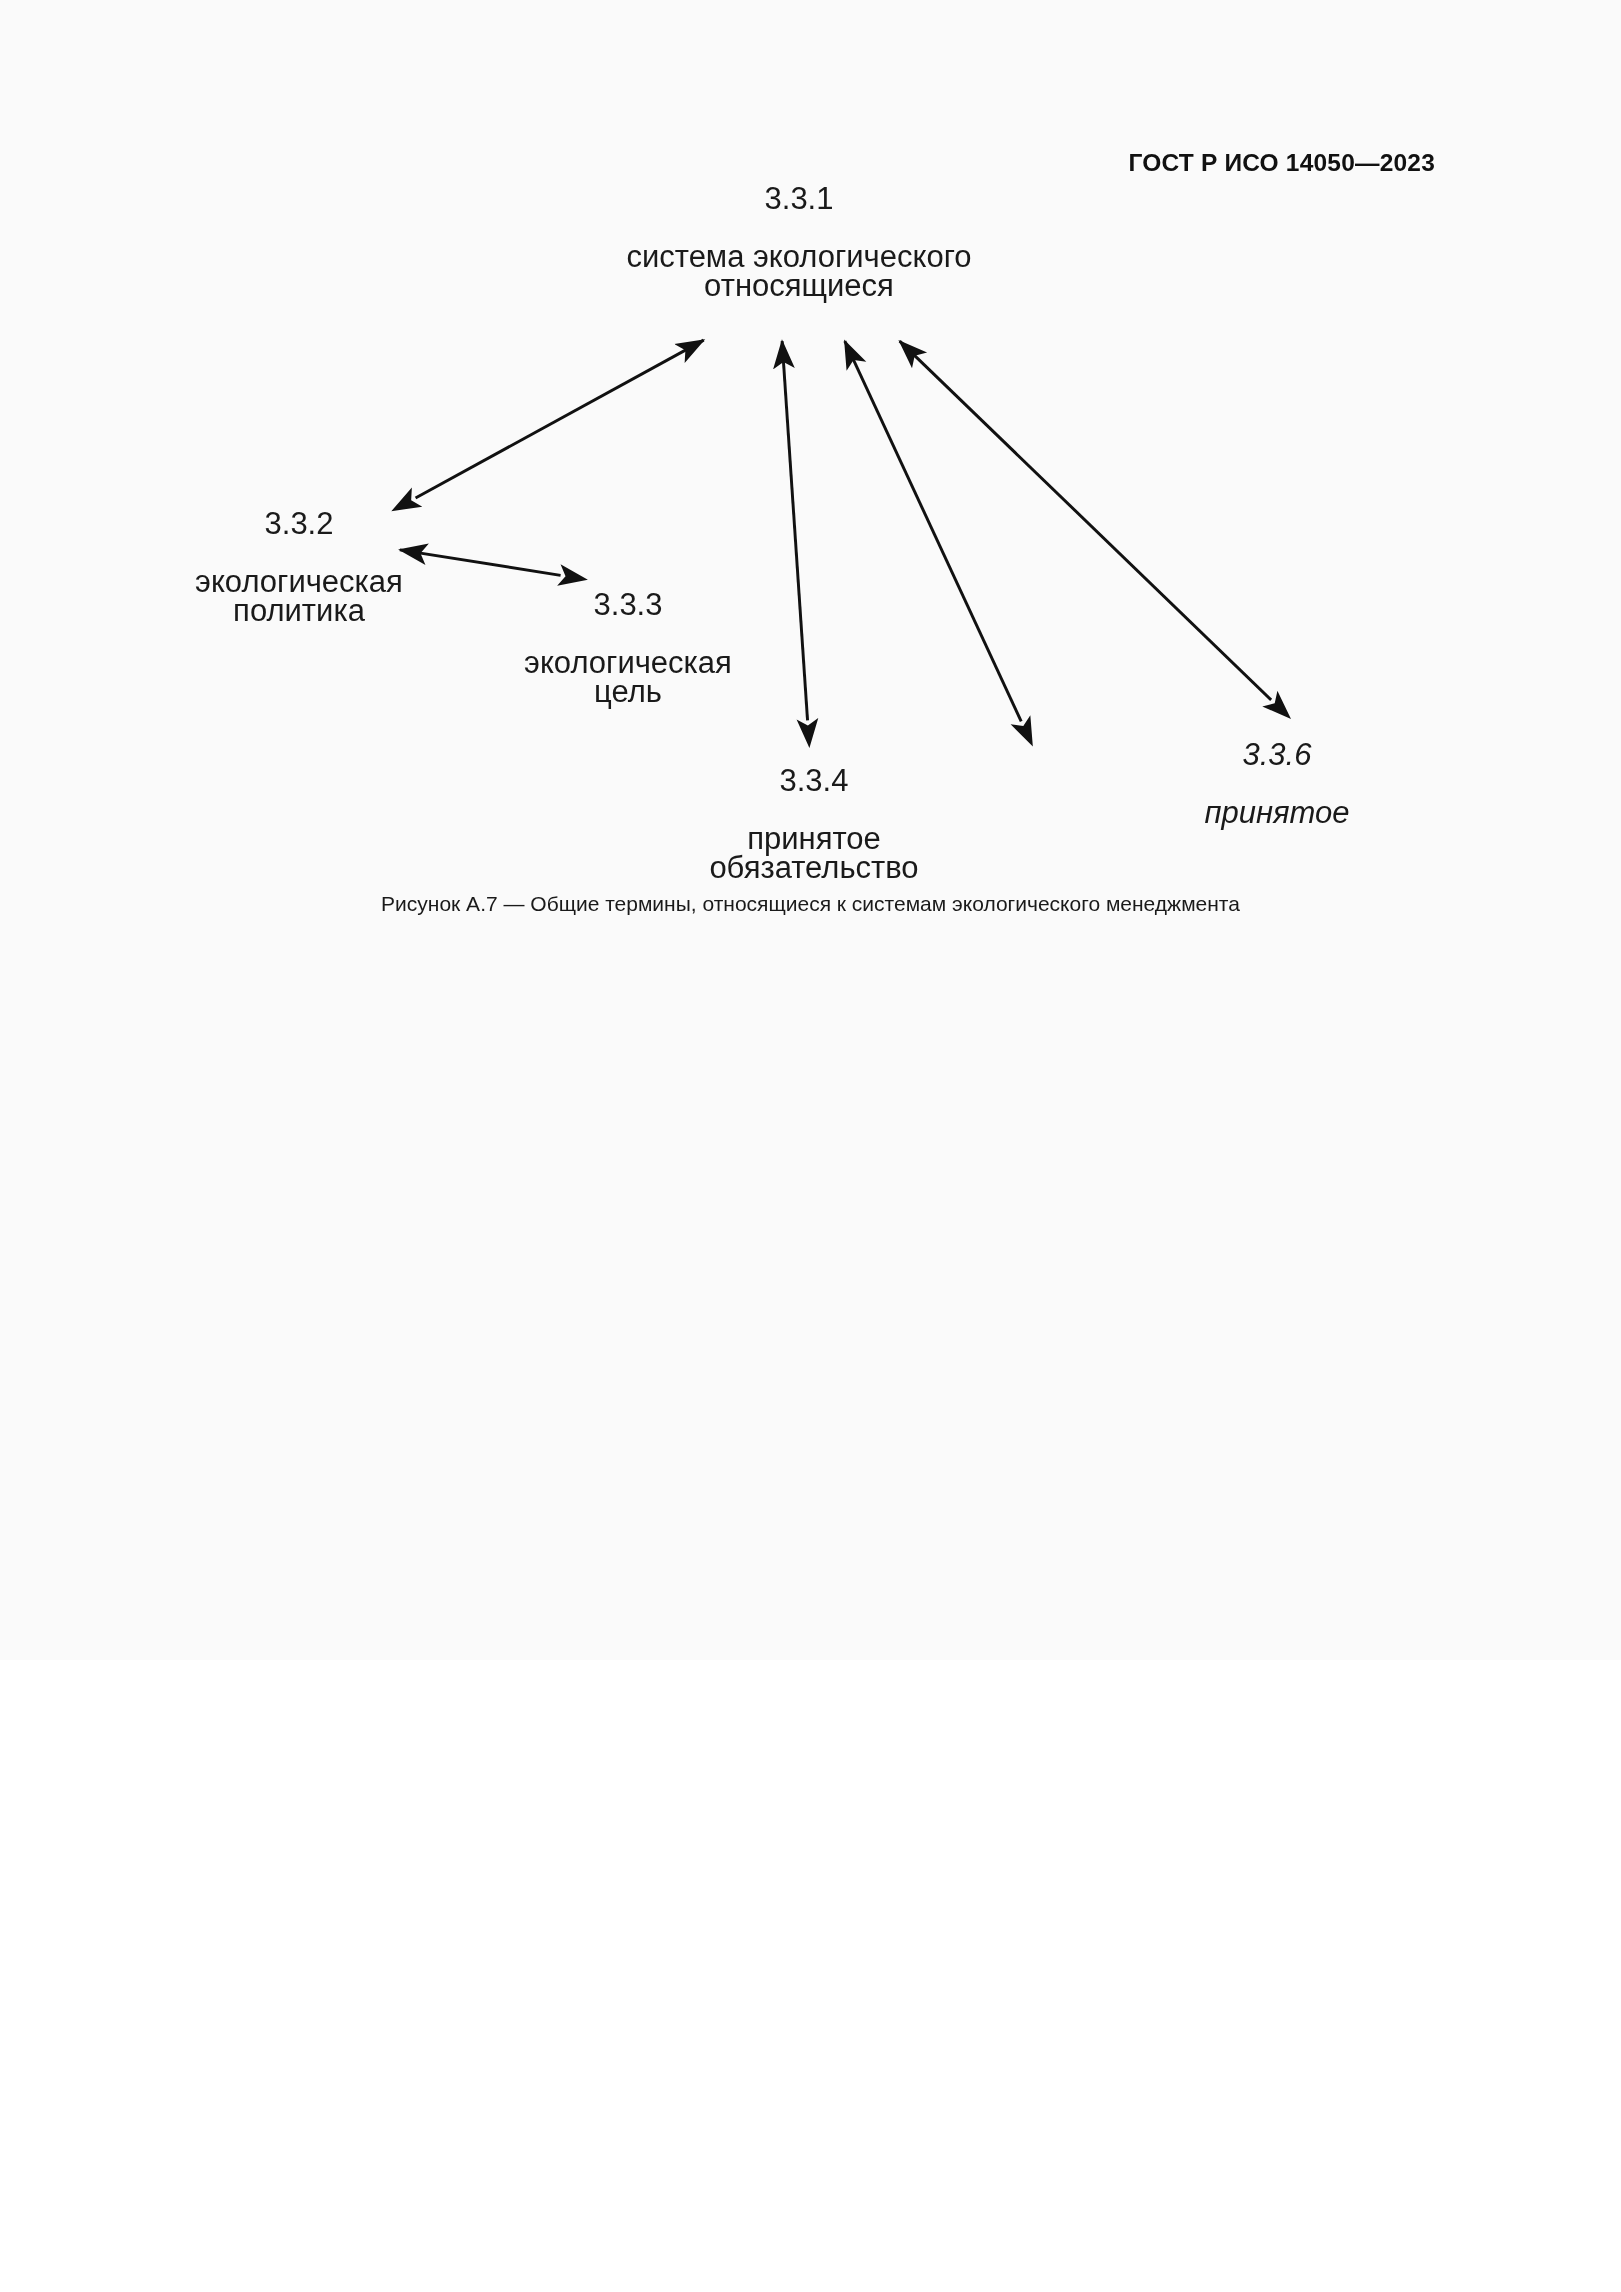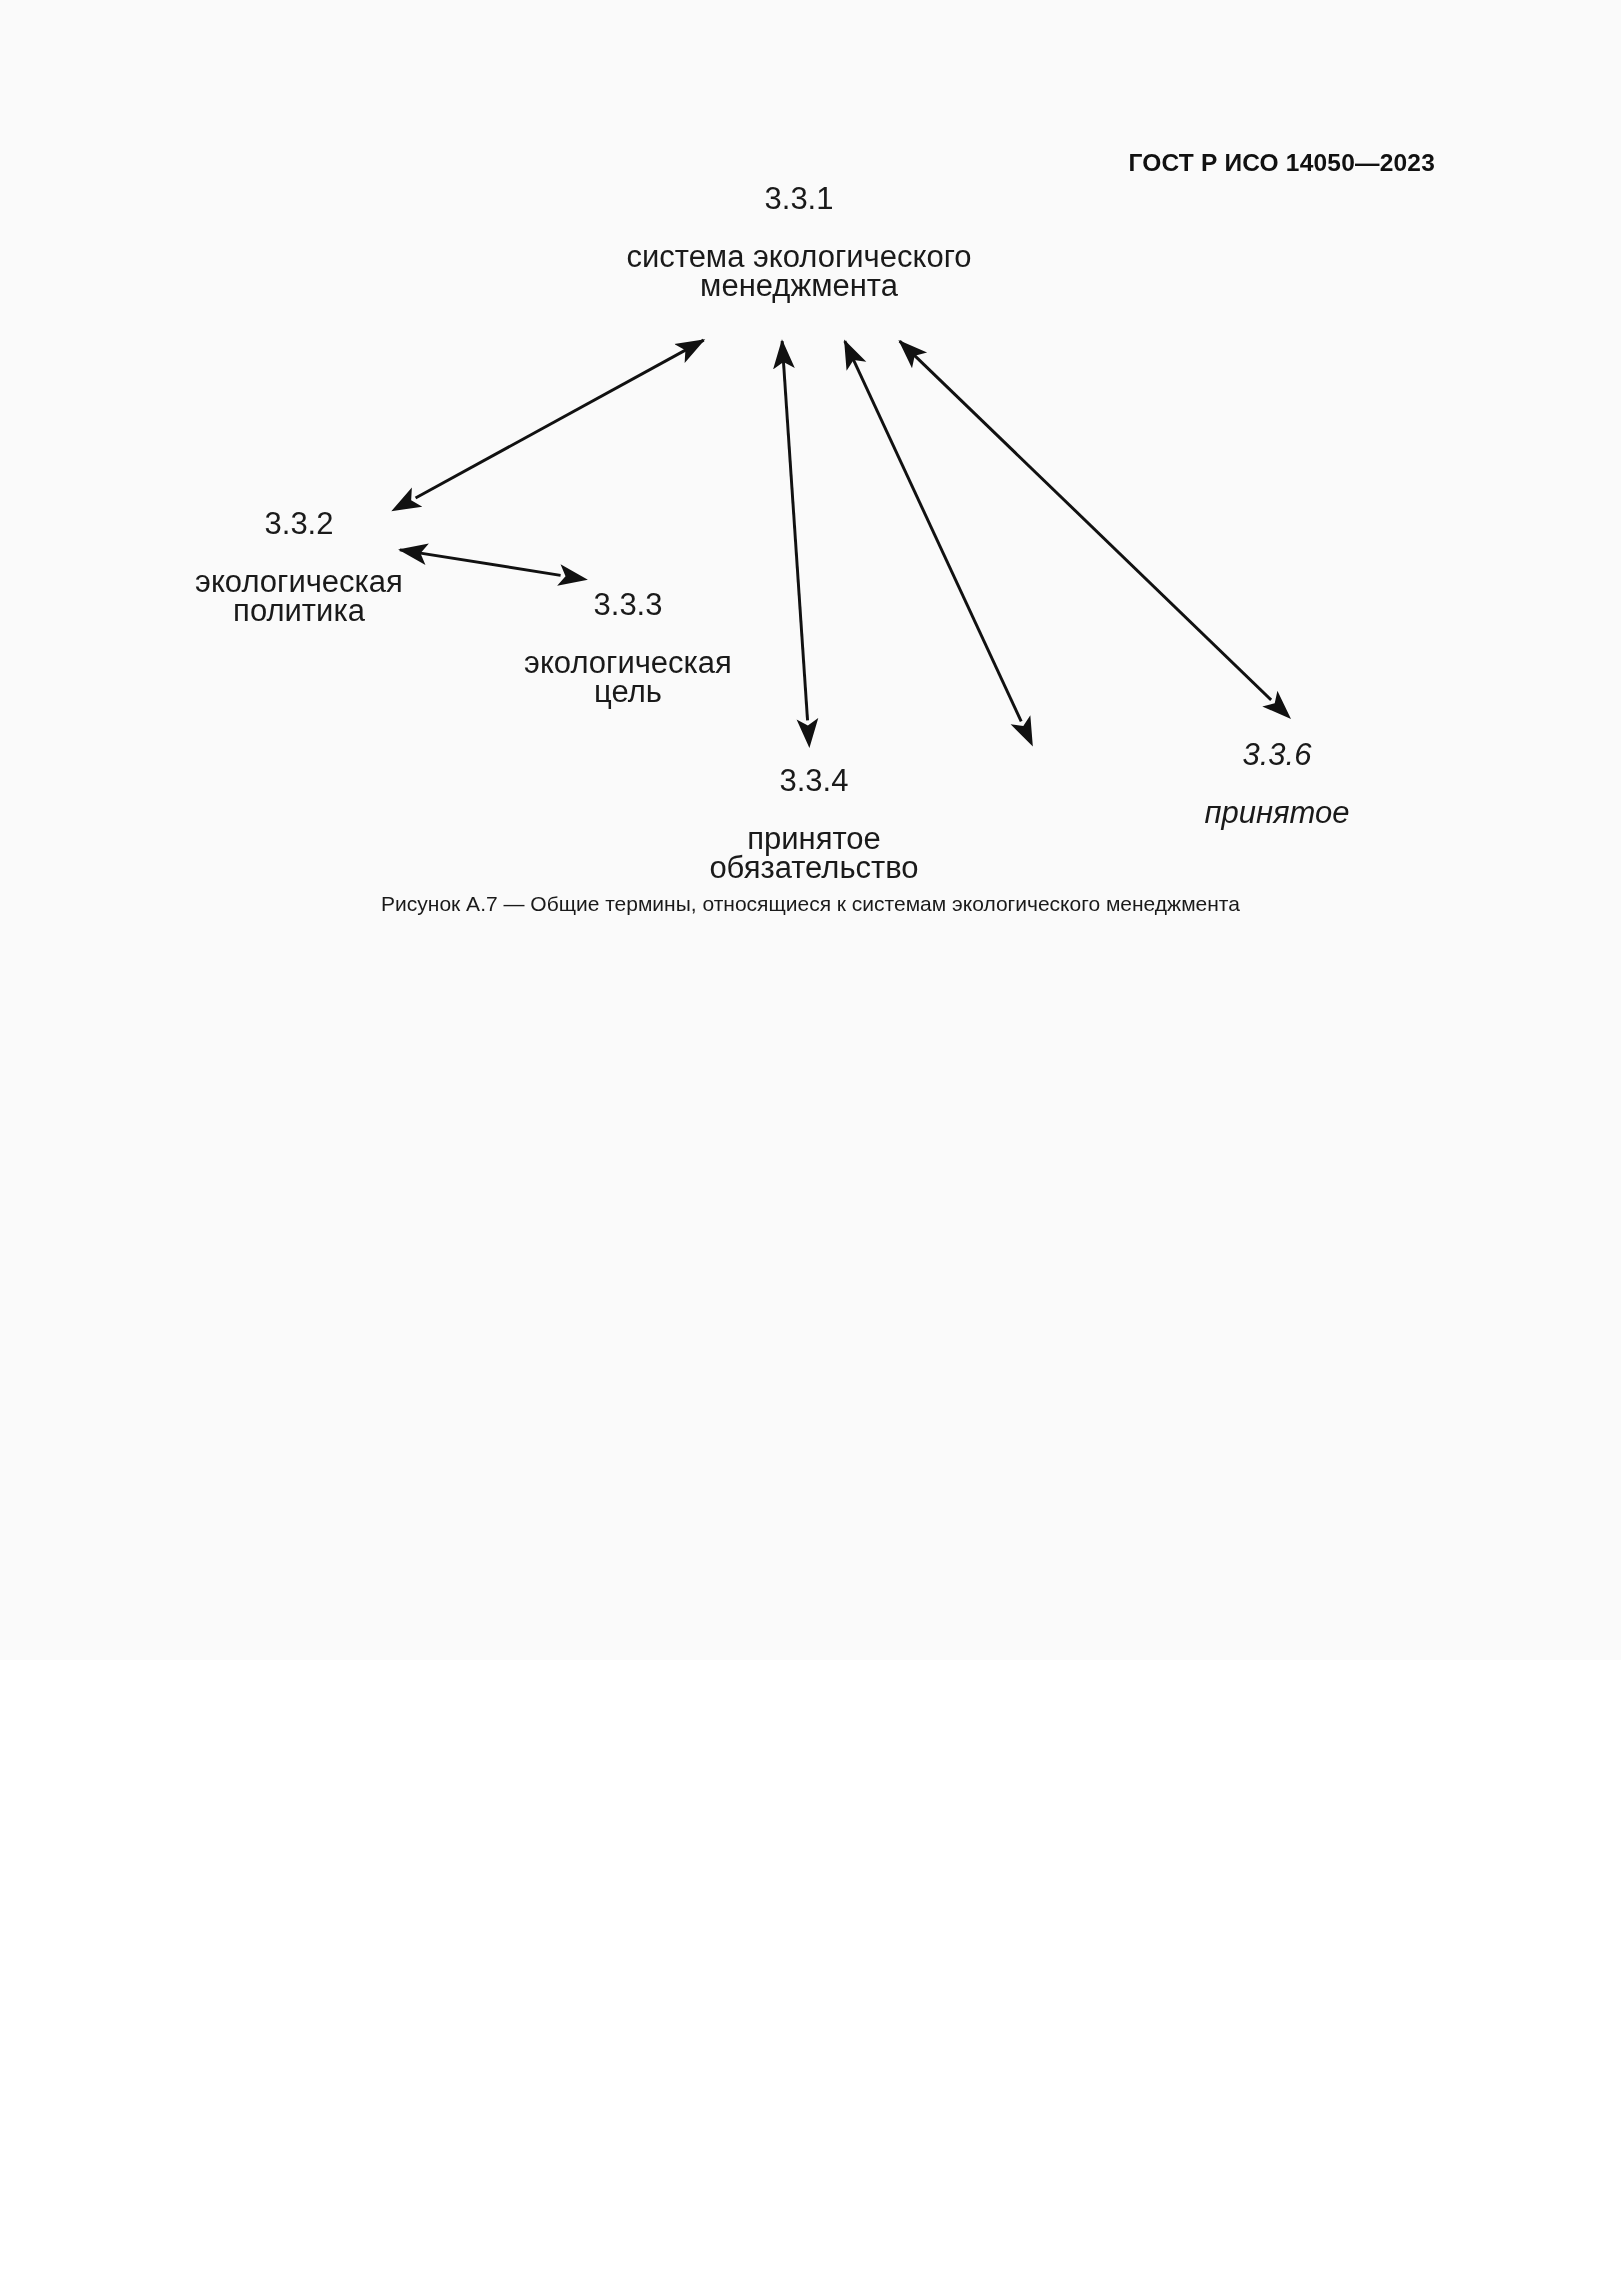--- a/index.html
+++ b/index.html
@@ -96,21 +96,21 @@
         <line x1="572" y1="587" x2="408" y2="561"></line>
         <line x1="824" y1="735" x2="798" y2="348"></line>
         <line x1="1042" y1="736" x2="862" y2="348"></line>
         <line x1="1297" y1="714" x2="918" y2="348"></line>
       </g>
     </svg>
 
     <div class="node" style="left:799px; top:155px;">
       <span class="node-id">3.3.1</span>
       <span class="node-term">система экологического
-менеджмента</span>
+относящиеся</span>
     </div>
 
     <div class="node" style="left:299px; top:480px;">
       <span class="node-id">3.3.2</span>
       <span class="node-term">экологическая
 политика</span>
     </div>
 
     <div class="node" style="left:628px; top:561px;">
       <span class="node-id">3.3.3</span>

